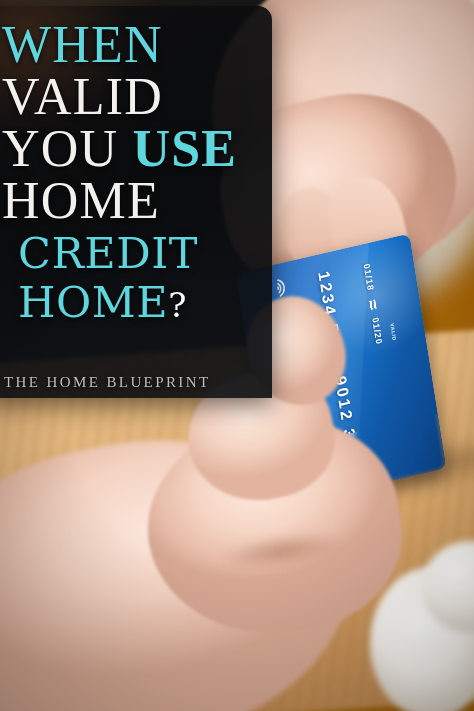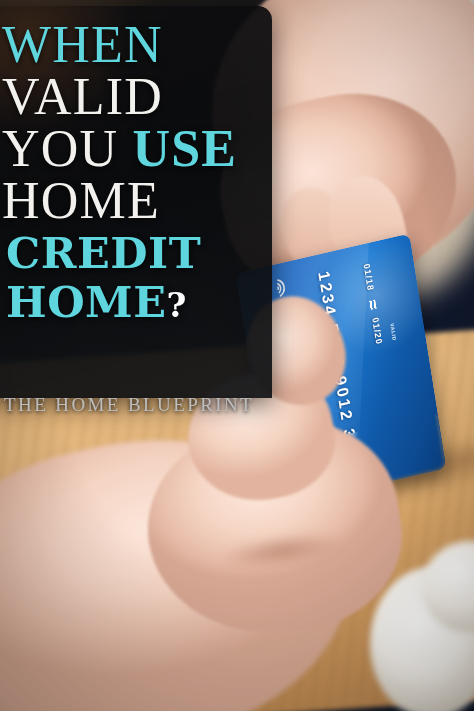--- a/index.html
+++ b/index.html
@@ -6,21 +6,21 @@
   body{
     font-family:"Liberation Serif", serif;
     -webkit-font-smoothing:antialiased;
   }
 
   #pin{
     position:relative;
     width:474px;
     height:711px;
     overflow:hidden;
-    background:#0f172a;
+    background:#a16207;
   }
 
   
   .photo{position:absolute;inset:0;overflow:hidden;}
 
   
   .bg-dark{
     position:absolute;left:-10%;top:-5%;width:80%;height:78%;
     background:
       radial-gradient(ellipse 60% 45% at 20% 18%, #5a4434 0%, rgba(40,28,20,0) 62%),
@@ -282,37 +282,37 @@
     color:#f3f1ee;
     margin:0 0 2px 0;
     text-shadow:0 2px 6px rgba(0,0,0,.8);
     white-space:nowrap;
   }
   .hl-line.cy{color:#5fd6de;}
   .hl-line .cy{color:#5fd6de;font-weight:bold;}
 
   .slab{
     font-family:"DejaVu Serif", serif;
-    font-weight:700;
+    font-weight:400;
     font-size:43px;
     line-height:1.0;
     letter-spacing:.5px;
     color:#5fd6de;
-    margin:6px 0 0 4px;
+    margin:6px 0 0 16px;
     text-shadow:0 2px 7px rgba(0,0,0,.85);
     white-space:nowrap;
   }
   .slab .qm{color:#ffffff;font-size:34px;}
 
   .byline{
     position:absolute;
-    left:18px; top:388px;
+    left:18px; top:368px;
     font-family:"Liberation Serif", serif;
     font-weight:400;
-    font-size:19px;
+    font-size:15px;
     letter-spacing:2.4px;
     color:#bdbdbd;
     text-shadow:0 1px 4px rgba(0,0,0,.9);
     white-space:nowrap;
   }
 </style>
 </head>
 <body>
 
 <div id="pin">

